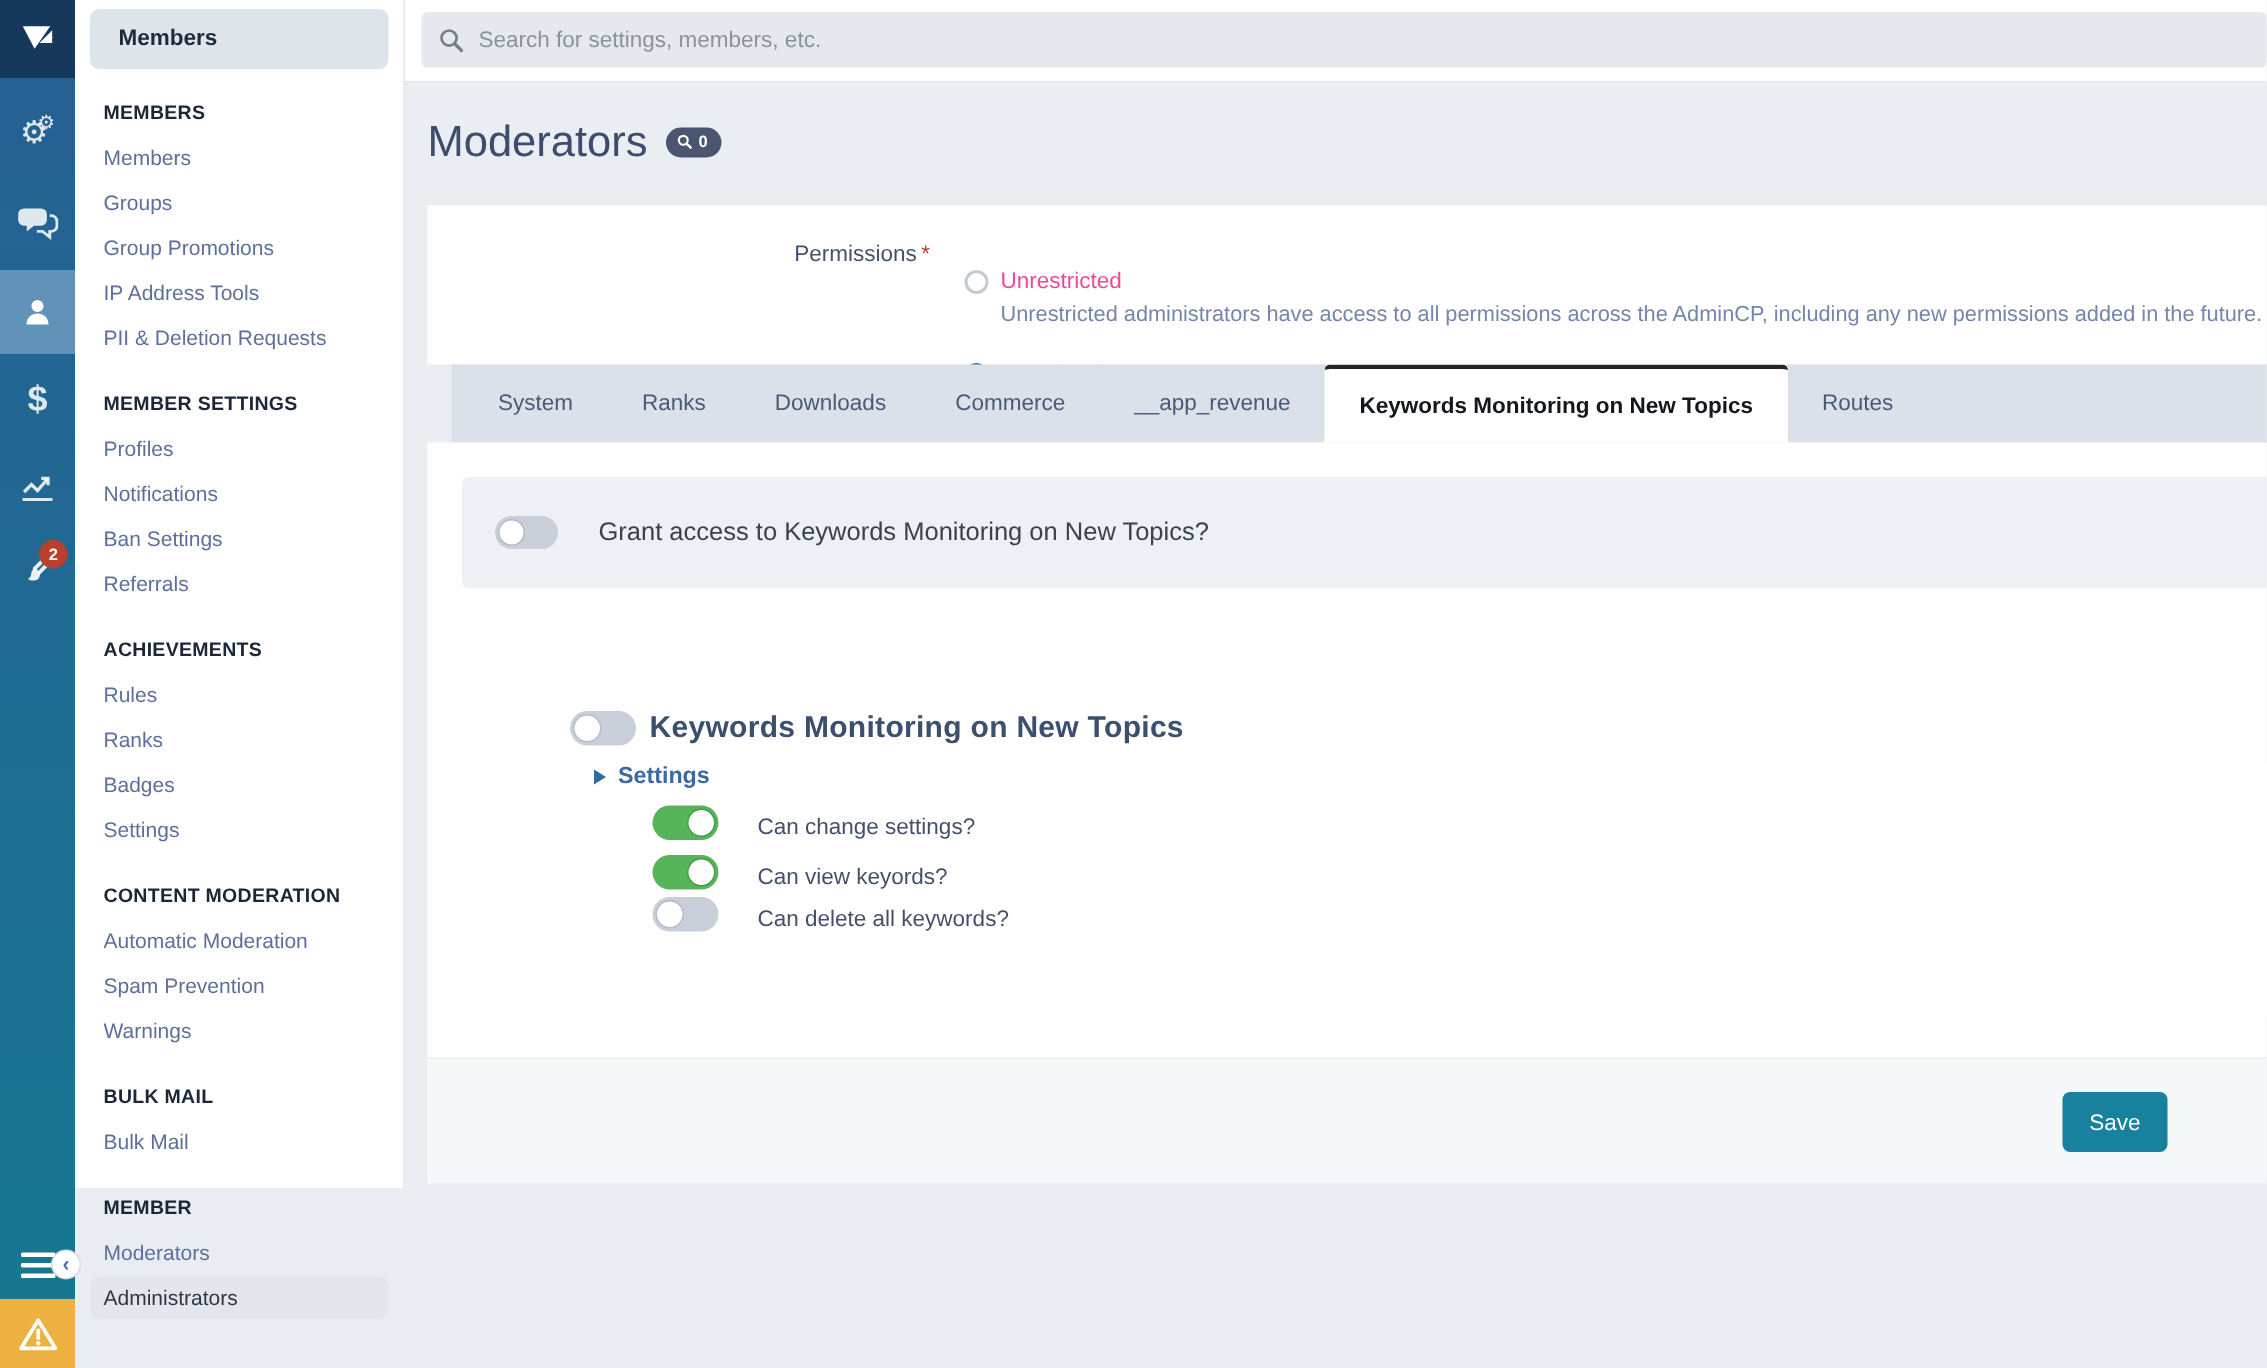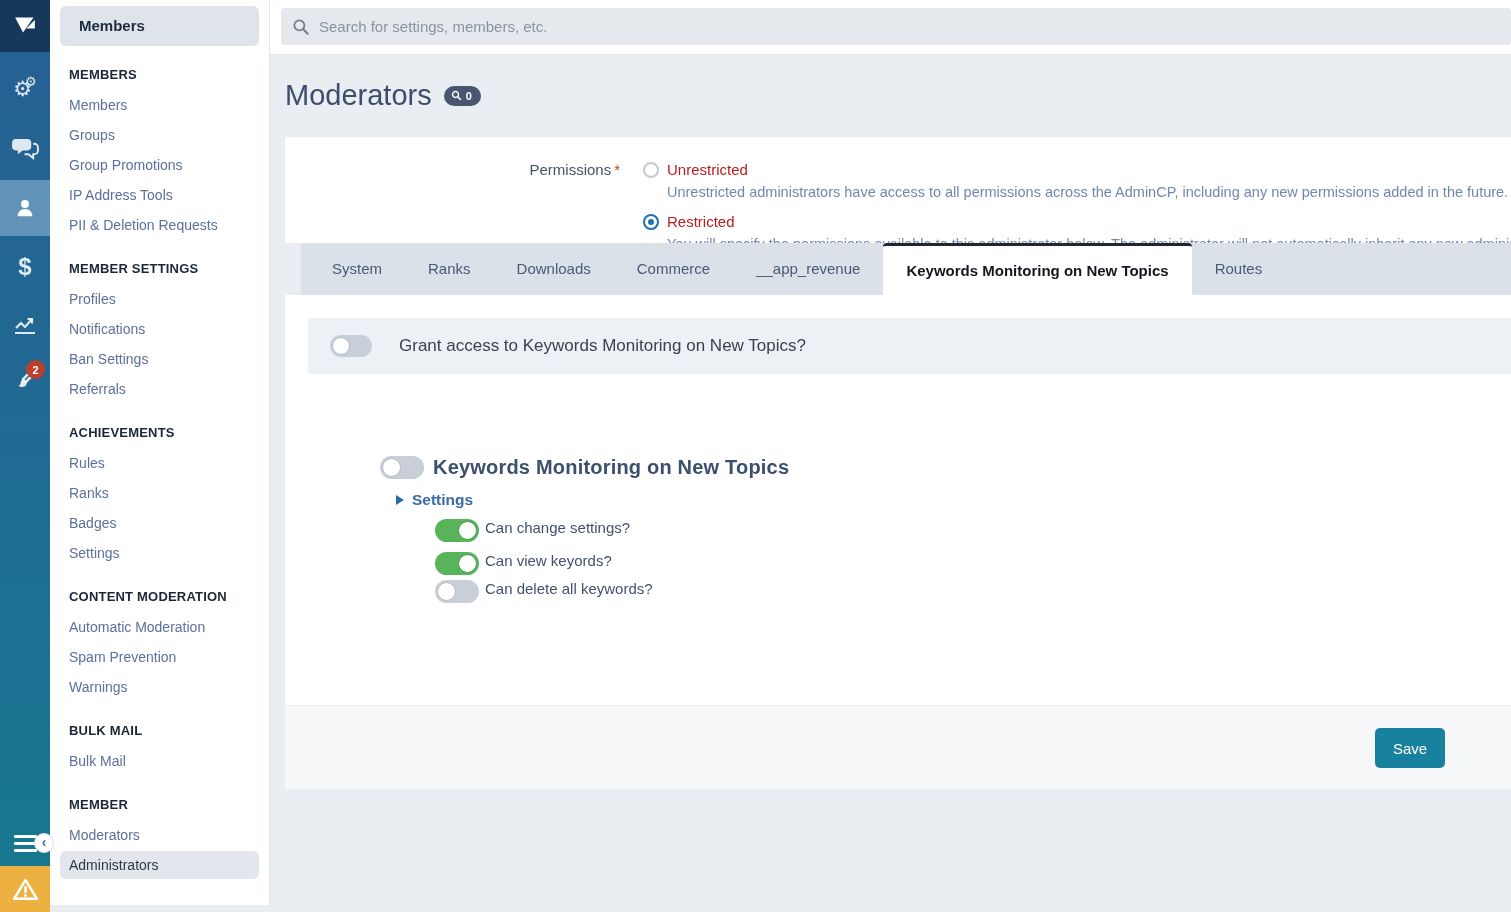--- a/index.html
+++ b/index.html
@@ -23,21 +23,21 @@
   .hamburger { position:absolute; left:0; top:820px; width:50px; height:46px;
     display:flex; flex-direction:column; align-items:center; justify-content:center; gap:4px; }
   .hamburger span { display:block; width:23px; height:3px; background:#fff; border-radius:1px; }
   .warn-box { position:absolute; left:0; top:866px; width:50px; height:46px; background:#ecb141;
     display:flex; align-items:center; justify-content:center; }
   .collapse-btn { position:absolute; left:34px; top:833px; width:20px; height:20px; z-index:7;
     background:#fff; border:1px solid #d7dce3; border-radius:50%; color:#3f6db0;
     font-size:14px; font-weight:700; line-height:17px; text-align:center; }
 
   
-  .nav { position:absolute; left:50px; top:0; width:220px; height:905px; background:#fff;
+  .nav { position:absolute; left:50px; top:0; width:220px; height:792px; background:#fff;
     border-right:1px solid #e2e6ec; z-index:4; }
   .nav-title { margin:6px 10px; height:40px; line-height:40px; background:#dfe4eb;
     border-radius:6px; padding-left:19px; font-size:15px; font-weight:700; color:#1d2b3f; }
   .nav-inner { padding:0 10px 0 19px; }
   .nav-header { margin:20px 0 6px; font-size:13px; line-height:18px; font-weight:700;
     color:#1b2637; letter-spacing:.2px; }
   .nav-item { height:30px; line-height:30px; font-size:14px; color:#5d6f9d; cursor:pointer;
     white-space:nowrap; overflow:hidden; }
   .nav-item.active { background:#e3e7ed; border-radius:6px; margin-left:-9px; padding-left:9px;
     height:28px; line-height:28px; margin-top:1px; color:#2f3745; }
@@ -62,30 +62,30 @@
   .perm-label-col { width:335px; flex:0 0 auto; text-align:right; font-size:15px;
     color:#46516d; line-height:22px; }
   .req { color:#c0392b; margin-left:3px; }
   .perm-opts { flex:1; min-width:0; padding-left:23px; overflow:hidden; }
   .perm-option { position:relative; padding-left:24px; margin-bottom:8px; }
   .radio { position:absolute; left:0; top:3px; width:16px; height:16px; border-radius:50%;
     border:2px solid #c3cad4; background:#fff; }
   .radio.checked { border-color:#2270b2; }
   .radio.checked::after { content:""; position:absolute; left:3px; top:3px; width:6px; height:6px;
     border-radius:50%; background:#2270b2; }
-  .opt-label { font-size:15px; line-height:22px; color:#b91c1c; }
+  .opt-label { font-size:15px; line-height:22px; color:#ec4899;margin-top:18px; }
   .opt-desc { font-size:14.5px; line-height:22px; color:#7486ad; white-space:nowrap; overflow:hidden; }
 
   .tabbar { margin-left:31px; height:52px; background:#dbe1e9; display:flex; padding-left:8px; }
   .tab { line-height:52px; padding:0 23px; font-size:15px; color:#4a5a75; cursor:pointer; }
   .tab.active { background:#fff; border-top:3px solid #23272d; line-height:49px;
     font-weight:700; color:#14171c; border-radius:4px 4px 0 0; }
 
   .content { margin-left:15px; background:#fff; height:410px; overflow:hidden; }
-  .grant-row { margin:23px 0 0 23px; height:56px; background:#edf0f4; border-radius:4px 0 0 4px;
+  .grant-row { margin:23px 0 0 23px; height:74px; background:#edf0f4; border-radius:4px 0 0 4px;
     display:flex; align-items:center; gap:27px; padding-left:22px; }
   .grant-label { font-size:17px; color:#3a424e; }
 
   
   .tgl { position:relative; border-radius:12px; flex:0 0 auto; cursor:pointer; }
   .tgl .knob { position:absolute; top:1px; border-radius:50%; background:#fff; }
   .tgl.sm { width:42px; height:22px; }
   .tgl.sm .knob { width:18px; height:18px; top:2px; }
   .tgl.md { width:44px; height:23px; }
   .tgl.md .knob { width:19px; height:19px; top:2px; }
@@ -95,21 +95,21 @@
   .tgl.on .knob { right:2px; border:1px solid #3f9f45; }
 
   .form-body { padding:82px 0 0 95px; }
   .group-head { display:flex; align-items:center; gap:9px; }
   .group-title { font-size:20px; font-weight:700; color:#3c4f6e; letter-spacing:.2px; }
   .subsection { margin:12px 0 0 16px; display:flex; align-items:center; }
   .subsection.second { margin-top:14px; }
   .tri { width:0; height:0; border-left:8px solid #2e6da4; border-top:5px solid transparent;
     border-bottom:5px solid transparent; margin-right:8px; }
   .sub-title { font-size:15.5px; font-weight:700; color:#3a6aa6; }
-  .toggle-row { margin:10px 0 0 55px; display:flex; align-items:flex-start; gap:6px; }
+  .toggle-row { margin:10px 0 0 55px; display:flex; align-items:flex-end; gap:26px; }
   .toggle-row.tight { margin-top:5px; }
   .toggle-label { font-size:15px; color:#44506b; }
 
   .footer { margin-left:15px; height:84px; background:#f5f7f9; border-top:1px solid #eaedf1;
     position:relative; }
   .save-btn { position:absolute; right:66px; top:22px; width:70px; height:40px;
     background:#17819e; color:#fff; border:0; border-radius:5px; font-size:15px;
     font-family:"Liberation Sans",sans-serif; cursor:pointer; }
 </style>
 </head>

